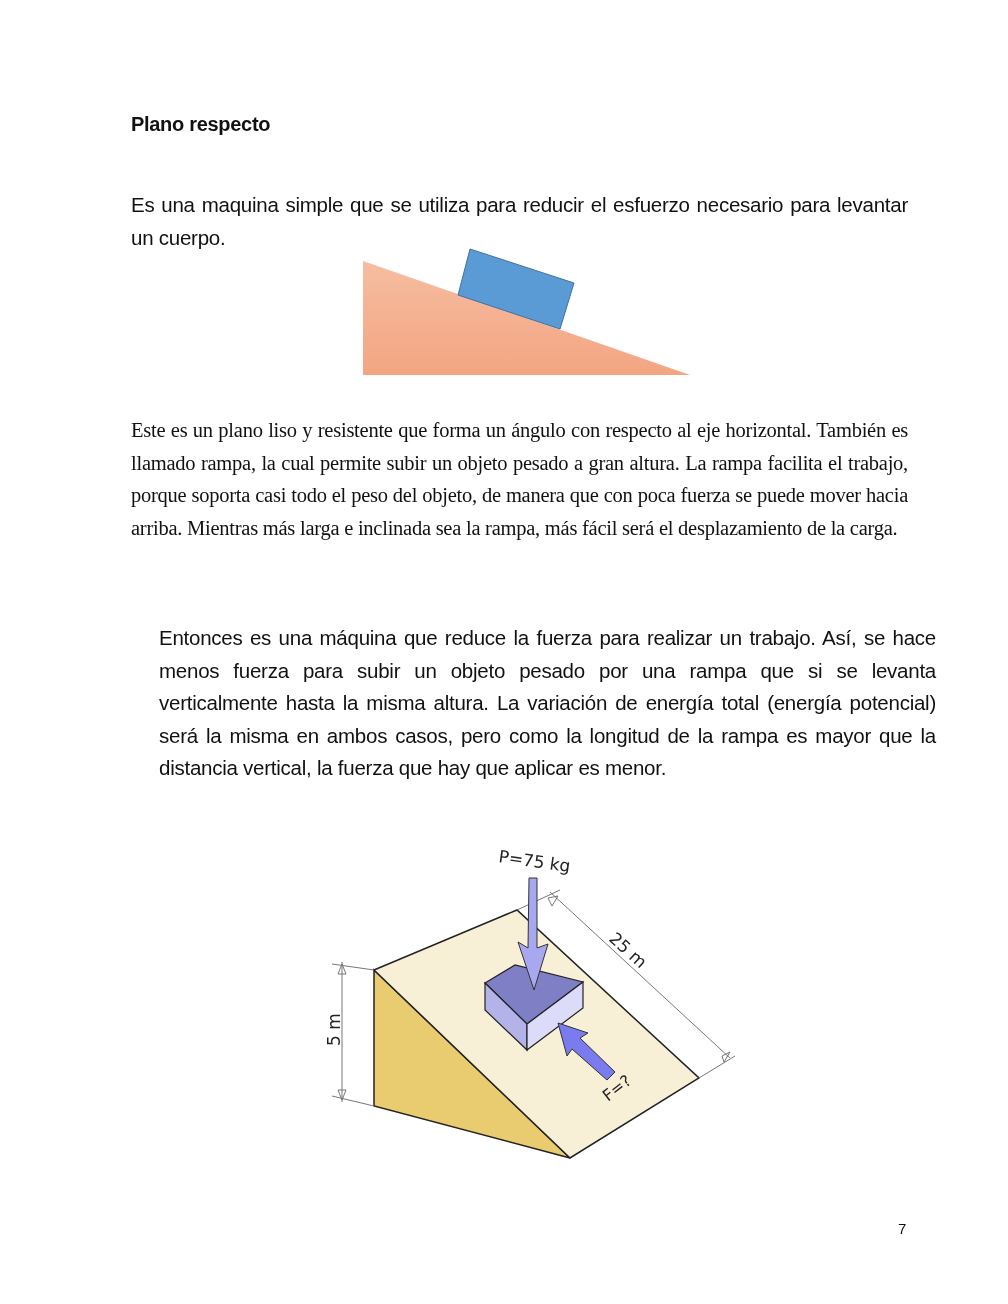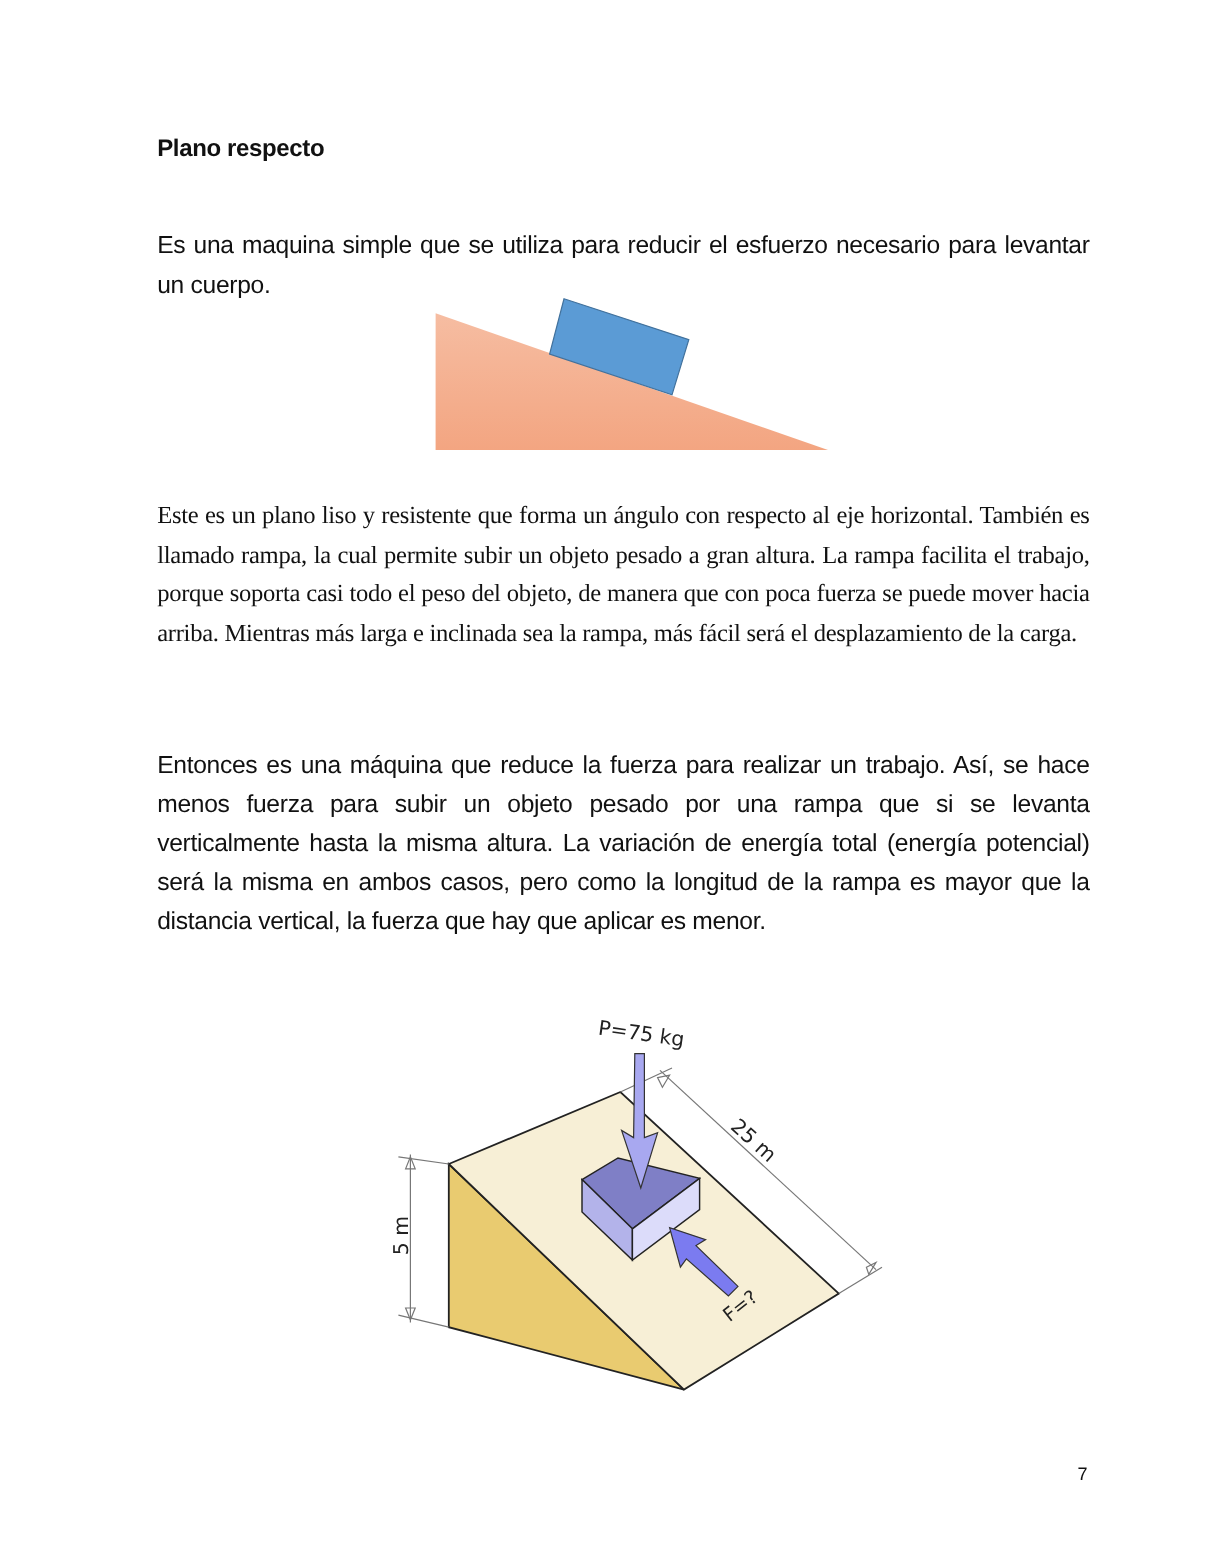--- a/index.html
+++ b/index.html
@@ -4,21 +4,21 @@
 <style>
   html, body { margin: 0; padding: 0; background: #ffffff; }
   body { width: 1008px; height: 1304px; position: relative; overflow: hidden;
          font-family: "Liberation Sans", sans-serif; color: #111; }
   .heading { position: absolute; left: 131px; top: 113px; font-size: 20px; font-weight: bold;
              letter-spacing: -0.3px; }
   .para { position: absolute; left: 131px; width: 777px; font-size: 20.5px; line-height: 32.6px;
           text-align: justify; letter-spacing: -0.25px; margin: 0; }
   #p1 { top: 153px; margin-top: 36px; }
   #p2 { top: 414px; font-family: Liberation Serif, serif; }
-  #p3 { top: 622px; }
+  #p3 { top: 622px; margin-left: 28px; }
   .fig1 { position: absolute; left: 360px; top: 245px; width: 335px; height: 135px; }
   .fig2 { position: absolute; left: 310px; top: 840px; width: 440px; height: 330px; }
   .pagenum { position: absolute; left: 898px; top: 1220px; font-size: 15px; }
   svg text { font-family: "DejaVu Sans", sans-serif; }
 </style>
 </head>
 <body>
 
 <div class="heading">Plano respecto</div>
 

